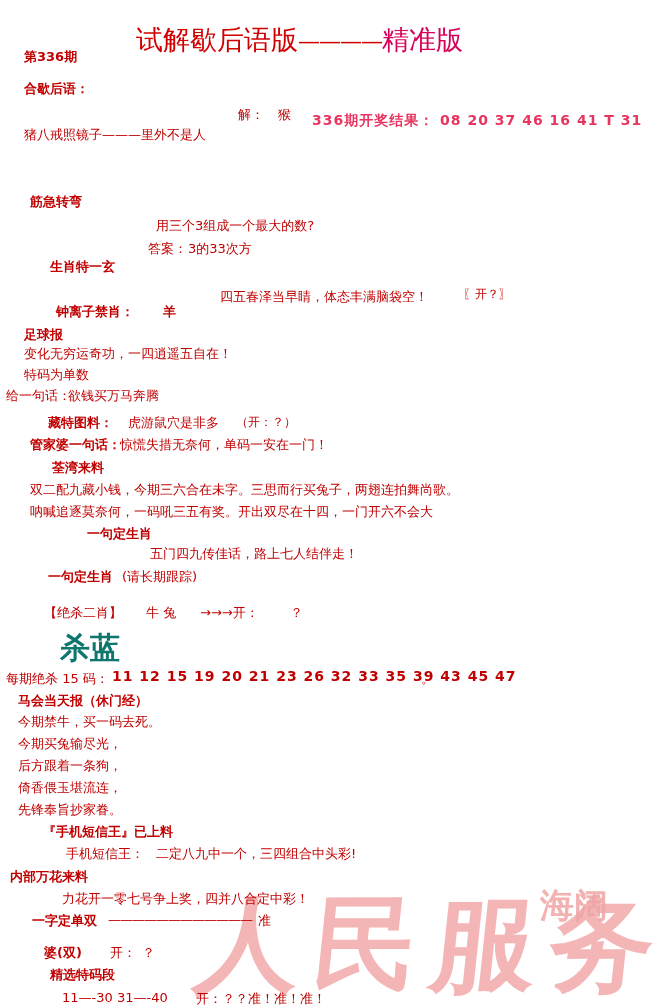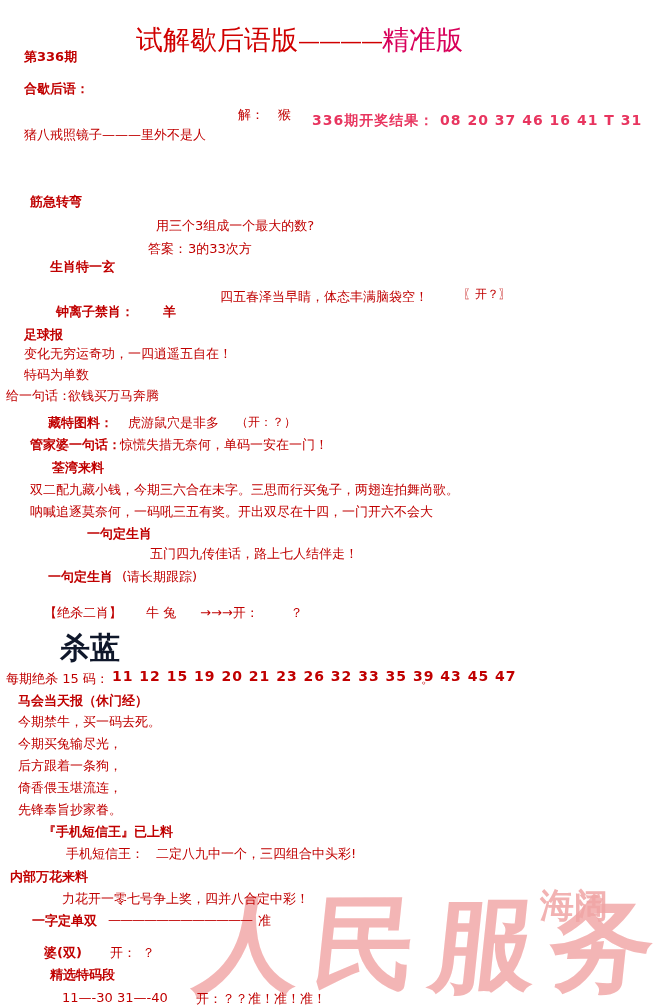--- a/index.html
+++ b/index.html
@@ -33,21 +33,21 @@
   .title .hl{color:#d8005a;}
 
   .issue{left:24px;top:48px;font-size:13px;font-weight:bold;}
 
   .row{font-size:13px;}
 
   .result{left:312px;top:112px;font-size:14px;font-weight:bold;
     color:#e8355f;letter-spacing:1px;}
   .result .nums{color:#e8355f;}
 
-  .killblue{left:60px;top:628px;font-size:30px;font-weight:bold;color:#0f172a;
+  .killblue{left:60px;top:628px;font-size:30px;font-weight:bold;color:#0f766e;
     font-family:"DejaVu Serif","Liberation Serif",serif;}
 </style>
 </head>
 <body>
 
 <div class="page">
 
   <div class="wm wm-main">人民服务</div>
   <div class="wm wm-side">
     <span>海阔</span>

